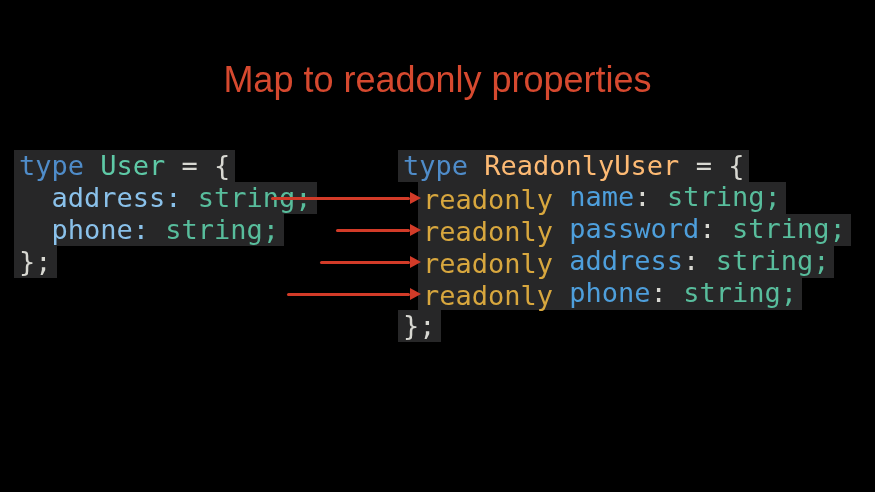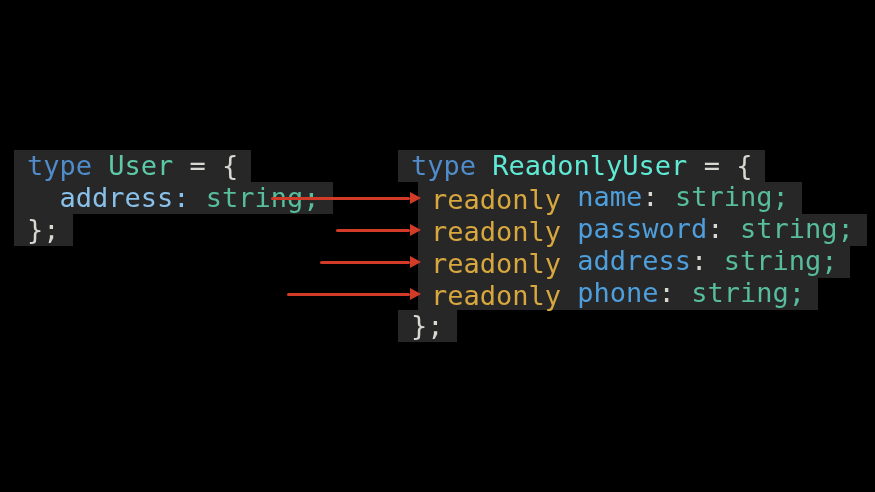--- a/index.html
+++ b/index.html
@@ -28,21 +28,21 @@
     position: absolute;
     top: 150px;
     font-size: 27px;
     line-height: 32px;
   }
   .code-block.left  { left: 14px; }
   .code-block.right { left: 398px; }
   .code-line {
     width: fit-content;
     height: 32px;
-    padding: 0 13px;
+    padding: 0 5px;
     background: var(--code-bg, #272728);
     white-space: pre;
   }
   .code-line.composite { margin-left: 20px; }
   .code-line.composite .tok-modifier { position: relative; top: 2px; display: inline-block; }
   .code-line.composite .tok:not(.tok-modifier) { position: relative; top: -1px; display: inline-block; }
   .arrow {
     position: absolute;
     height: 3px;
     border-radius: 2px;
@@ -57,27 +57,29 @@
     width: 0; height: 0;
     border-left: 11px solid var(--arrow-color, #d23b28);
     border-top: 6px solid transparent;
     border-bottom: 6px solid transparent;
   }
 </style>
 </head>
 <body>
 
 <div class="slide" id="slide" style="--bg: #000000; --title-color: #d6492f; --arrow-color: #d23b28; --code-bg: #272728;">
+  <h1 class="title">Map to readonly properties</h1>
   <div class="code-block left" id="code-left">
       <div class="code-line"><span class="tok tok-keyword" style="color: rgb(79, 140, 201);">type</span><span class="tok tok-punct" style="color: rgb(216, 216, 210);"> </span><span class="tok tok-typename" style="color: rgb(94, 201, 166);">User</span><span class="tok tok-punct" style="color: rgb(216, 216, 210);"> = {</span></div>
       <div class="code-line"><span class="tok tok-punct" style="color: rgb(216, 216, 210);">  </span><span class="tok tok-prop_left" style="color: rgb(138, 193, 234);">address:</span><span class="tok tok-punct" style="color: rgb(216, 216, 210);"> </span><span class="tok tok-string" style="color: rgb(88, 189, 156);">string;</span></div>
+      <div class="code-line"><span class="tok tok-punct" style="color: rgb(216, 216, 210);">  </span><span class="tok tok-prop_left" style="color: rgb(138, 193, 234);">phone:</span><span class="tok tok-punct" style="color: rgb(216, 216, 210);"> </span><span class="tok tok-string" style="color: rgb(88, 189, 156);">string;</span></div>
       <div class="code-line"><span class="tok tok-punct" style="color: rgb(216, 216, 210);">};</span></div>
     </div>
   <div class="code-block right" id="code-right">
-      <div class="code-line"><span class="tok tok-keyword" style="color: rgb(79, 140, 201);">type</span><span class="tok tok-punct" style="color: rgb(216, 216, 210);"> </span><span class="tok tok-typename" style="color: #5eead4;">ReadonlyUser</span><span class="tok tok-punct" style="color: rgb(216, 216, 210);"> = {</span></div>
+      <div class="code-line"><span class="tok tok-keyword" style="color: rgb(79, 140, 201);">type</span><span class="tok tok-punct" style="color: rgb(216, 216, 210);"> </span><span class="tok tok-typename" style="color: #fdba74;">ReadonlyUser</span><span class="tok tok-punct" style="color: rgb(216, 216, 210);"> = {</span></div>
       <div class="code-line composite"><span class="tok tok-modifier" style="color: rgb(216, 167, 62);">readonly</span><span class="tok tok-punct" style="color: rgb(216, 216, 210);"> </span><span class="tok tok-prop_right" style="color: rgb(78, 159, 220);">name</span><span class="tok tok-punct" style="color: rgb(216, 216, 210);">:</span><span class="tok tok-punct" style="color: rgb(216, 216, 210);"> </span><span class="tok tok-string" style="color: rgb(88, 189, 156);">string;</span></div>
       <div class="code-line composite"><span class="tok tok-modifier" style="color: rgb(216, 167, 62);">readonly</span><span class="tok tok-punct" style="color: rgb(216, 216, 210);"> </span><span class="tok tok-prop_right" style="color: rgb(78, 159, 220);">password</span><span class="tok tok-punct" style="color: rgb(216, 216, 210);">:</span><span class="tok tok-punct" style="color: rgb(216, 216, 210);"> </span><span class="tok tok-string" style="color: rgb(88, 189, 156);">string;</span></div>
       <div class="code-line composite"><span class="tok tok-modifier" style="color: rgb(216, 167, 62);">readonly</span><span class="tok tok-punct" style="color: rgb(216, 216, 210);"> </span><span class="tok tok-prop_right" style="color: rgb(78, 159, 220);">address</span><span class="tok tok-punct" style="color: rgb(216, 216, 210);">:</span><span class="tok tok-punct" style="color: rgb(216, 216, 210);"> </span><span class="tok tok-string" style="color: rgb(88, 189, 156);">string;</span></div>
       <div class="code-line composite"><span class="tok tok-modifier" style="color: rgb(216, 167, 62);">readonly</span><span class="tok tok-punct" style="color: rgb(216, 216, 210);"> </span><span class="tok tok-prop_right" style="color: rgb(78, 159, 220);">phone</span><span class="tok tok-punct" style="color: rgb(216, 216, 210);">:</span><span class="tok tok-punct" style="color: rgb(216, 216, 210);"> </span><span class="tok tok-string" style="color: rgb(88, 189, 156);">string;</span></div>
       <div class="code-line"><span class="tok tok-punct" style="color: rgb(216, 216, 210);">};</span></div>
     </div>
   <div id="arrows-layer">
       <div class="arrow" style="left: 270.859px; top: 196.5px; width: 139.141px;"></div>
       <div class="arrow" style="left: 335.891px; top: 228.5px; width: 74.1094px;"></div>
       <div class="arrow" style="left: 319.625px; top: 260.5px; width: 90.375px;"></div>

